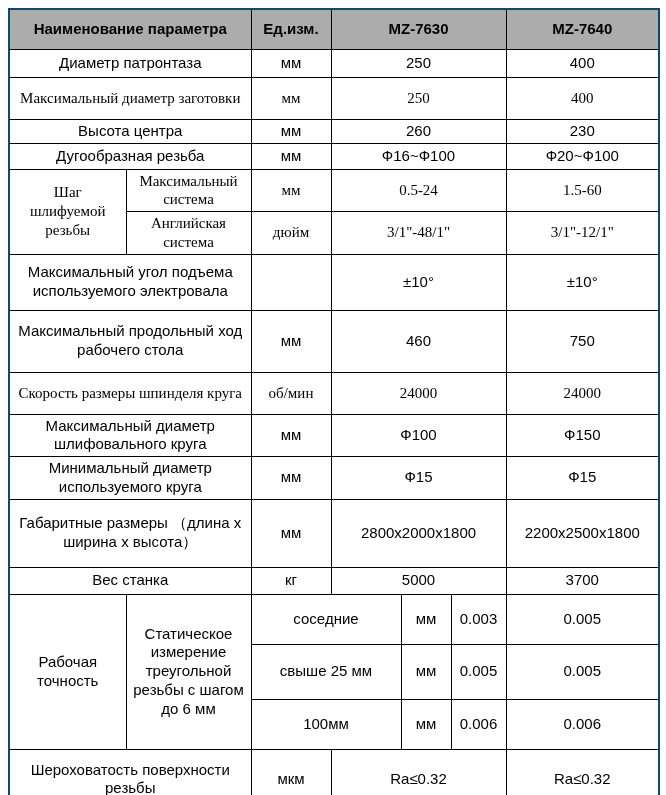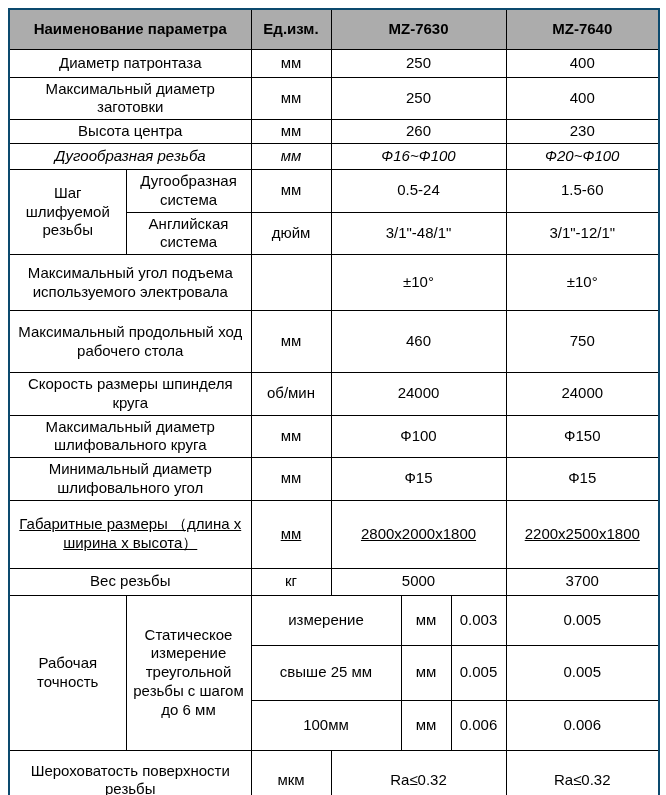--- a/index.html
+++ b/index.html
@@ -32,24 +32,24 @@
   }
   tr.hdr td {
     background: #acacac;
     font-weight: bold;
     text-align: center;
   }
   td.name {
     text-align: left;
   }
   
-  .h24 { height: 24px; } .h26 { height: 26px; font-style: italic; } .h27 { height: 27px; }
-  .h28 { height: 28px; } .h40 { height: 40px; } .h42 { height: 42px; }
+  .h24 { height: 24px; } .h26 { height: 26px; } .h27 { height: 27px; }
+  .h28 { height: 28px; } .h40 { height: 40px; } .h42 { height: 42px; font-family: Liberation Serif, serif; }
   .h45 { height: 61px; } .h50 { height: 50px; } .h55 { height: 55px; }
-  .h56 { height: 56px; } .h62 { height: 62px; } .h68 { height: 68px; text-decoration: underline; }
+  .h56 { height: 56px; } .h62 { height: 62px; } .h68 { height: 68px; }
 </style>
 </head>
 <body>
 
 <div class="page">
   <table class="spec">
     <colgroup>
       <col style="width:117px">
         <col style="width:125px">
         <col style="width:80px">
@@ -90,21 +90,21 @@
 
     <tr class="h26">
       <td colspan="2" class="name">Дугообразная резьба</td>
       <td>мм</td>
       <td colspan="3">Ф16~Ф100</td>
       <td>Ф20~Ф100</td>
     </tr>
 
     <tr class="h42">
       <td rowspan="2" class="name">Шаг шлифуемой резьбы</td>
-      <td>Дугообразная система</td>
+      <td>Максимальный система</td>
       <td>мм</td>
       <td colspan="3">0.5-24</td>
       <td>1.5-60</td>
     </tr>
 
     <tr class="h42">
       <td>Английская система</td>
       <td>дюйм</td>
       <td colspan="3">3/1"-48/1"</td>
       <td>3/1"-12/1"</td>
@@ -132,44 +132,44 @@
     </tr>
 
     <tr class="h40">
       <td colspan="2" class="name">Максимальный диаметр шлифовального круга</td>
       <td>мм</td>
       <td colspan="3">Ф100</td>
       <td>Ф150</td>
     </tr>
 
     <tr class="h40">
-      <td colspan="2" class="name">Минимальный диаметр шлифовального угол</td>
+      <td colspan="2" class="name">Минимальный диаметр используемого круга</td>
       <td>мм</td>
       <td colspan="3">Ф15</td>
       <td>Ф15</td>
     </tr>
 
     <tr class="h68">
       <td colspan="2" class="name">Габаритные размеры （длина x ширина x высота）</td>
       <td>мм</td>
       <td colspan="3">2800x2000x1800</td>
       <td>2200x2500x1800</td>
     </tr>
 
     <tr class="h27">
-      <td colspan="2" class="name">Вес резьбы</td>
+      <td colspan="2" class="name">Вес станка</td>
       <td>кг</td>
       <td colspan="3">5000</td>
       <td>3700</td>
     </tr>
 
     <tr class="h50">
       <td rowspan="3">Рабочая точность</td>
       <td rowspan="3">Статическое измерение треугольной резьбы с шагом до 6 мм</td>
-      <td colspan="2">измерение</td>
+      <td colspan="2">соседние</td>
       <td>мм</td>
       <td>0.003</td>
       <td>0.005</td>
     </tr>
 
     <tr class="h55">
       <td colspan="2">свыше 25 мм</td>
       <td>мм</td>
       <td>0.005</td>
       <td>0.005</td>

